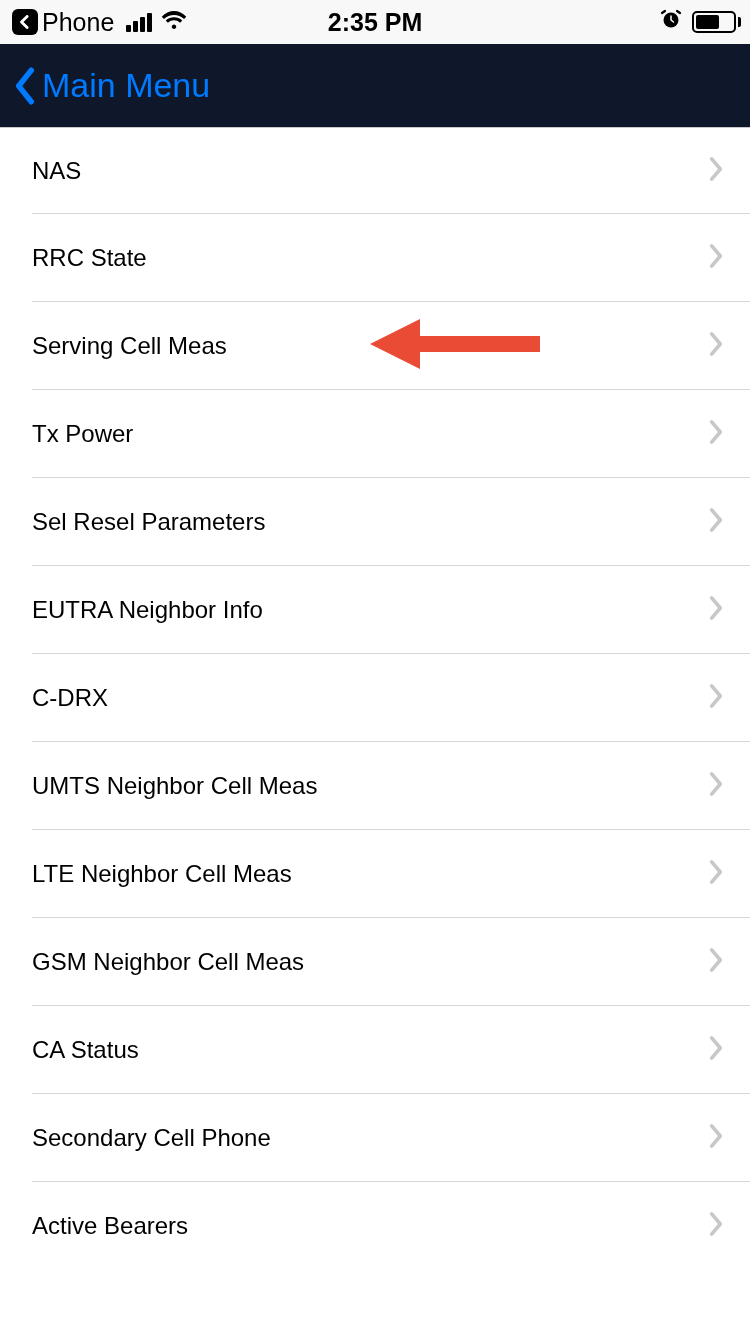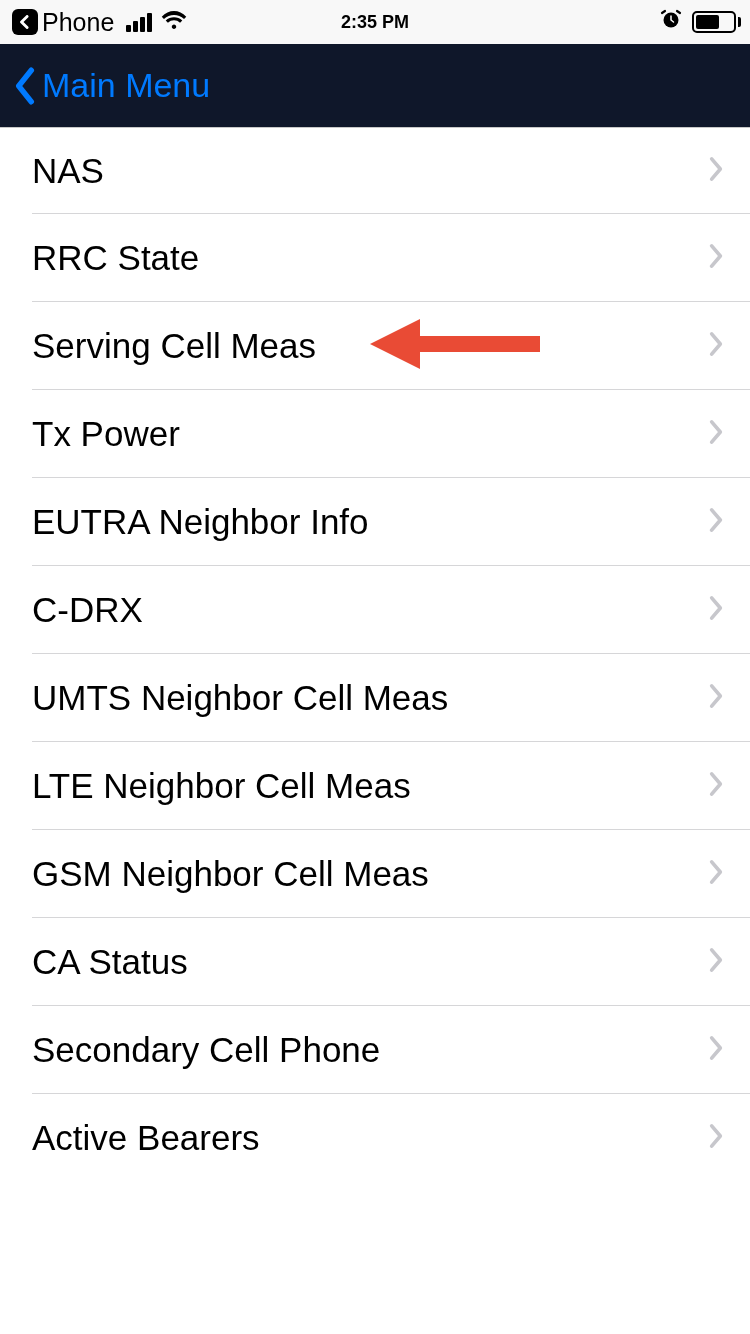--- a/index.html
+++ b/index.html
@@ -68,21 +68,21 @@
     .signal-bars span:nth-child(3){height:15px}
     .signal-bars span:nth-child(4){height:19px}
     .wifi-icon svg {
       width: 28px;
       height: 22px;
     }
     .status-center {
       position: absolute;
       left: 50%;
       transform: translateX(-50%);
-      font-size: 18px;
+      font-size: 25px;
       font-weight: 600;
     }
     .status-right {
       display: flex;
       align-items: center;
       gap: 10px;
     }
     .alarm-icon svg {
       width: 22px;
       height: 22px;
@@ -141,21 +141,21 @@
       align-items: center;
       justify-content: space-between;
       padding-right: 26px;
       border-bottom: 1px solid #d6d6d8;
       position: relative;
     }
     .list-row:first-child {
       height: 86px;
     }
     .row-label {
-      font-size: 35px;
+      font-size: 24px;
       color: #000;
       font-weight: 400;
     }
     .chevron svg {
       width: 16px;
       height: 26px;
     }
     .arrow-annotation {
       position: absolute;
       left: 338px;
@@ -250,20 +250,26 @@
         </svg></span>
   </div>
 
   <div class="list-row">
     <span class="row-label">Tx Power</span>
     <span class="chevron"><svg viewBox="0 0 10 18">
           <path d="M2 2 L8 9 L2 16" stroke="#c7c7cc" stroke-width="2.5" fill="none" stroke-linecap="round" stroke-linejoin="round"></path>
         </svg></span>
   </div>
 
+  <div class="list-row">
+    <span class="row-label">Sel Resel Parameters</span>
+    <span class="chevron"><svg viewBox="0 0 10 18">
+          <path d="M2 2 L8 9 L2 16" stroke="#c7c7cc" stroke-width="2.5" fill="none" stroke-linecap="round" stroke-linejoin="round"></path>
+        </svg></span>
+  </div>
 
   <div class="list-row">
     <span class="row-label">EUTRA Neighbor Info</span>
     <span class="chevron"><svg viewBox="0 0 10 18">
           <path d="M2 2 L8 9 L2 16" stroke="#c7c7cc" stroke-width="2.5" fill="none" stroke-linecap="round" stroke-linejoin="round"></path>
         </svg></span>
   </div>
 
   <div class="list-row">
     <span class="row-label">C-DRX</span>

